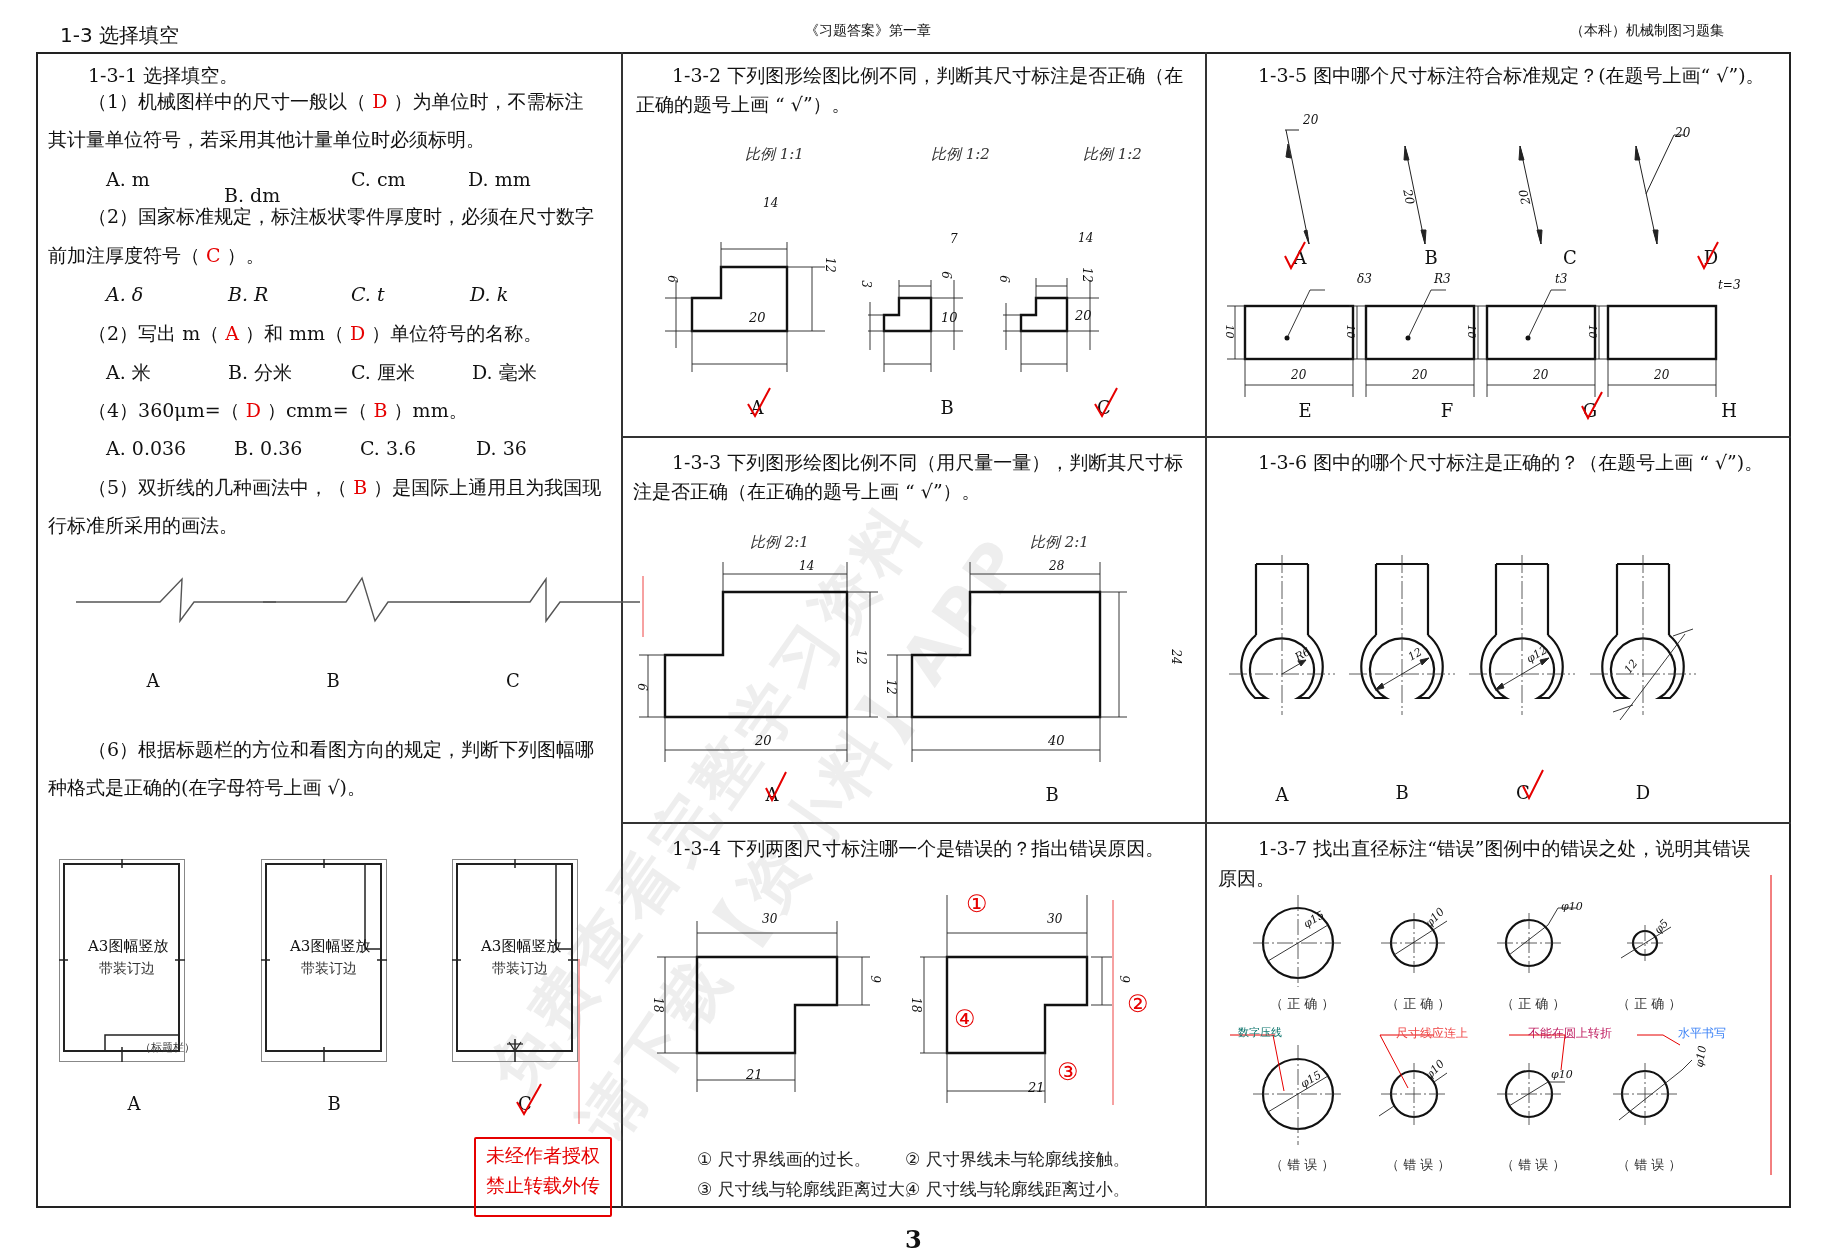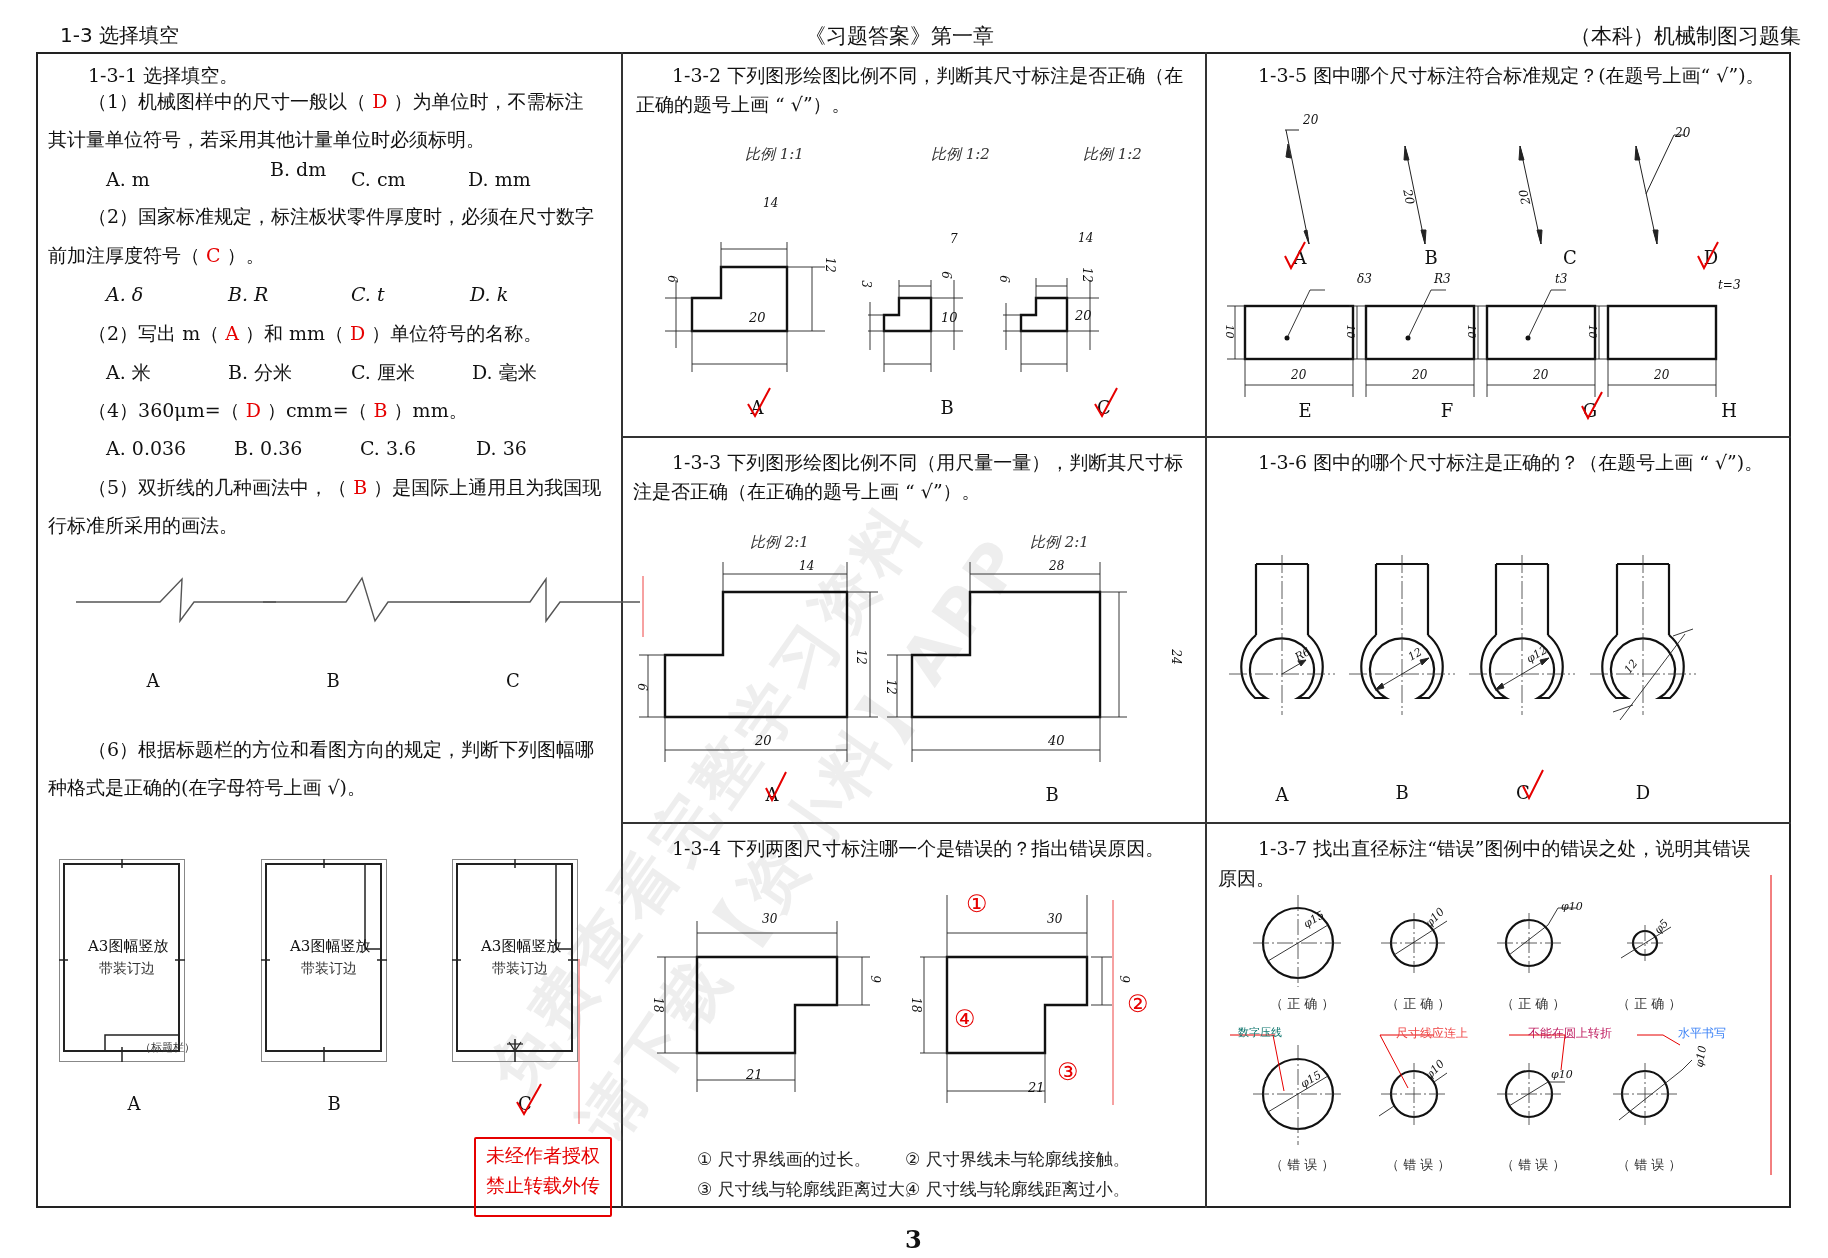--- a/index.html
+++ b/index.html
@@ -1,18 +1,18 @@
 <!DOCTYPE html>
 <html><head>
 <meta charset="utf-8">
 <style>
   html,body{margin:0;padding:0;background:#fff;}
   body{width:1828px;height:1258px;position:relative;overflow:hidden;font-family:"DejaVu Serif","Liberation Serif",serif;color:#111;}
   .abs{position:absolute;}
-  .hdr{font-size:21px;top:22px;white-space:nowrap;}
+  .hdr{font-size:14px;top:22px;white-space:nowrap;}
   .hdr-left{left:60px;font-family:"DejaVu Sans","Liberation Sans",sans-serif;font-size:20px;}
   .frame{position:absolute;left:36px;top:52px;width:1755px;height:1156px;border:2px solid #222;box-sizing:border-box;}
   .vline{position:absolute;width:2px;background:#333;}
   .hline{position:absolute;height:2px;background:#333;}
   .txt{position:absolute;font-size:19px;line-height:38px;white-space:nowrap;}
   .red{color:#e60000;}
   .opt{position:absolute;font-size:19px;white-space:nowrap;}
   .lbl{position:absolute;font-size:18px;text-align:center;width:30px;}
   svg{position:absolute;overflow:visible;}
   .wm{position:absolute;font-family:"DejaVu Sans",sans-serif;font-weight:bold;font-size:64px;color:rgba(120,120,120,0.13);transform:rotate(-55deg);transform-origin:left top;white-space:nowrap;pointer-events:none;letter-spacing:6px;}
@@ -38,21 +38,21 @@
 <div class="wm" style="left:560px;top:1110px;">请下载【资小料】APP</div>
 
 <div>
   <div class="txt" style="left:88px;top:56px;">1-3-1   选择填空。</div>
 
   <div class="txt" style="left:88px;top:82px;">
     <span>（1）机械图样中的尺寸一般以（ </span><span class="red">D</span><span> ）为单位时，不需标注</span>
   </div>
   <div class="txt" style="left:48px;top:120px;">其计量单位符号，若采用其他计量单位时必须标明。</div>
   <div class="opt" style="left:106px;top:168px;">A.  m</div>
-  <div class="opt" style="left:224px;top:158px;margin-left:46px;">B.  dm</div>
+  <div class="opt" style="left:224px;top:184px;">B.  dm</div>
   <div class="opt" style="left:351px;top:168px;">C.  cm</div>
   <div class="opt" style="left:468px;top:168px;">D.  mm</div>
 
   <div class="txt" style="left:88px;top:197px;">（2）国家标准规定，标注板状零件厚度时，必须在尺寸数字</div>
   <div class="txt" style="left:48px;top:236px;">
     <span>前加注厚度符号（ </span><span class="red">C</span><span> ）。</span>
   </div>
   <div class="opt" style="left:106px;top:283px;font-style:italic;">A.  δ</div>
   <div class="opt" style="left:228px;top:283px;font-style:italic;">B.  R</div>
   <div class="opt" style="left:351px;top:283px;font-style:italic;">C.  t</div>

